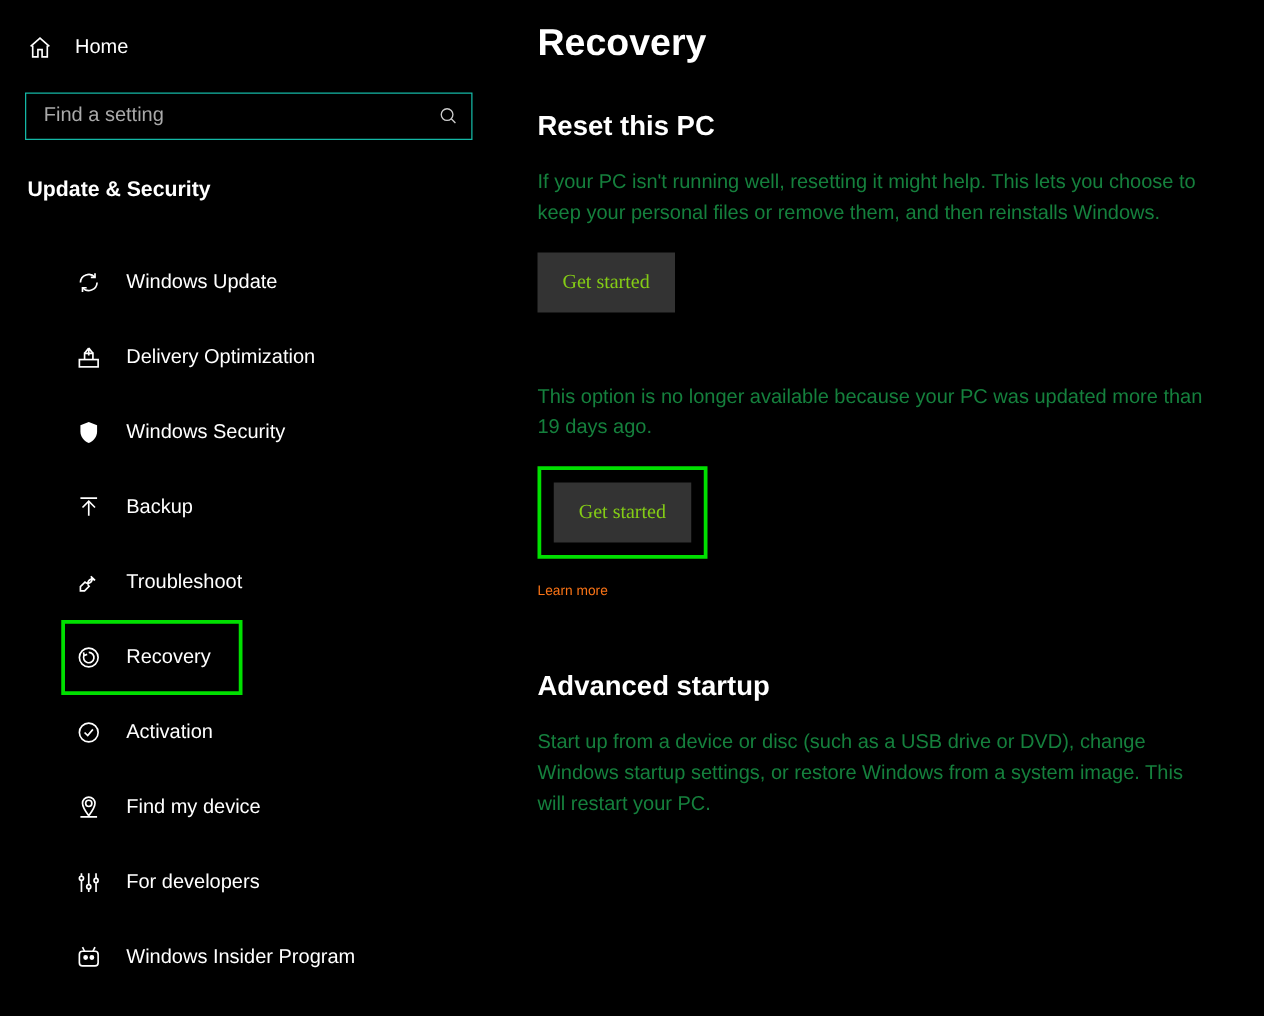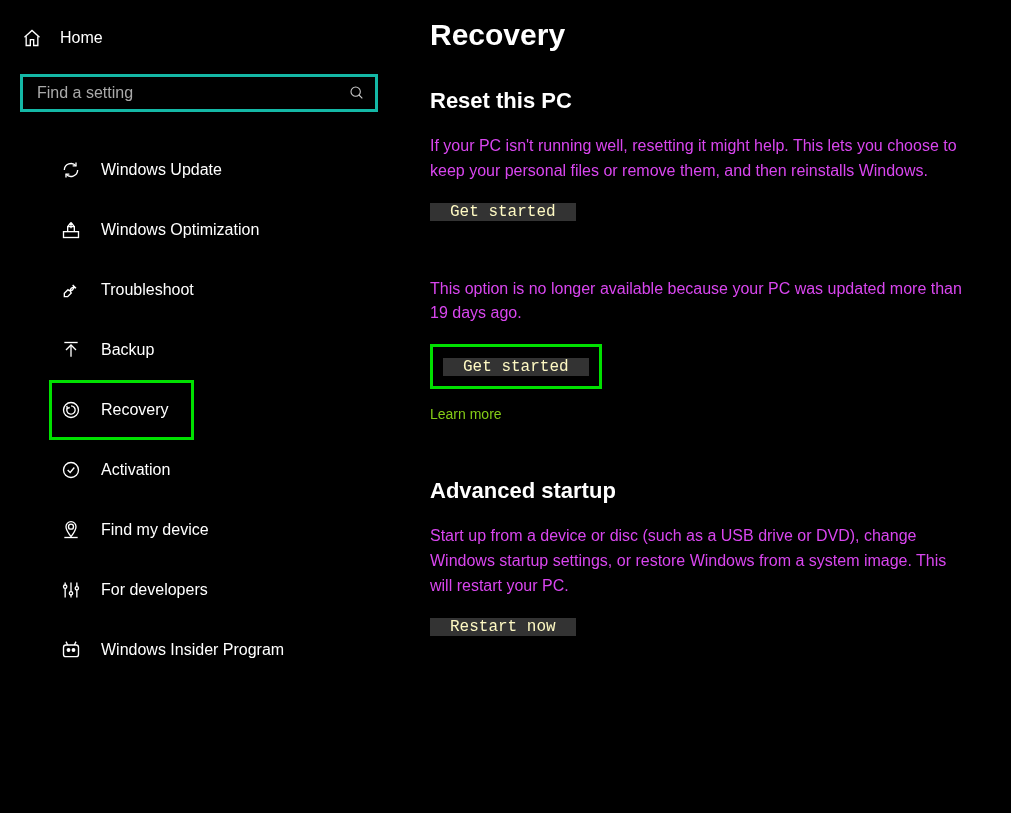--- a/index.html
+++ b/index.html
@@ -35,21 +35,21 @@
   }
   .home-row .label { font-size: 16px; }
   .search-wrap {
     margin: 18px 20px 0 20px;
   }
   .search {
     display: flex;
     align-items: center;
     width: 100%;
     height: 38px;
-    border: 3px solid #14b8a6;
+    border: 1px solid #14b8a6;
     background: #000;
     padding: 0 10px 0 14px;
   }
   .search input {
     flex: 1;
     background: transparent;
     border: none;
     outline: none;
     color: #fff;
     font-size: 16px;
@@ -104,38 +104,38 @@
     margin-bottom: 36px;
   }
   h2.section-title {
     font-weight: 700;
     font-size: 22px;
     margin-bottom: 20px;
   }
   p.section-desc {
     font-size: 16px;
     line-height: 1.55;
-    color: #d946ef;
+    color: #15803d;
     margin-bottom: 18px;
     max-width: 540px;
   }
   .btn {
     display: inline-block;
     background: #333;
     border: none;
-    color: #fef9c3;
+    color: #84cc16;
     font-size: 16px;
-    padding: 0 20px;
+    padding: 15px 20px;
     cursor: pointer;
-    font-family: Liberation Mono, monospace;
+    font-family: Liberation Serif, serif;
   }
   .section { margin-bottom: 56px; }
   .link-muted {
-    color: #84cc16;
-    font-size: 14px;
+    color: #f97316;
+    font-size: 11px;
     cursor: pointer;
     display: inline-block;
   }
   .btn-highlight-wrap {
     display: inline-block;
     padding: 10px;
     border: 3px solid #00e000;
     margin-bottom: 16px;
   }
   svg { display: block; }
@@ -162,20 +162,21 @@
         <input type="text" placeholder="Find a setting" style="">
         <span>
           <svg width="16" height="16" viewBox="0 0 24 24" fill="none" stroke="#ccc" stroke-width="1.6">
             <circle cx="10" cy="10" r="7"></circle>
             <line x1="20" y1="20" x2="15" y2="15"></line>
           </svg>
         </span>
       </div>
     </div>
 
+    <div class="category">Update &amp; Security</div>
 
     <nav class="nav">
 
       <div class="nav-item">
         <span class="icon">
           <svg width="20" height="20" viewBox="0 0 24 24" fill="none" stroke="#fff" stroke-width="1.6">
             <path d="M4 12a8 8 0 0 1 14-5"></path>
             <path d="M20 12a8 8 0 0 1-14 5"></path>
             <polyline points="18 3 18 7 14 7"></polyline>
             <polyline points="6 21 6 17 10 17"></polyline>
@@ -185,42 +186,50 @@
       </div>
 
       <div class="nav-item">
         <span class="icon">
           <svg width="20" height="20" viewBox="0 0 24 24" fill="none" stroke="#fff" stroke-width="1.6">
             <rect x="3" y="14" width="18" height="7"></rect>
             <path d="M8 14 V8 H16 V14"></path>
             <path d="M12 3 L8 8 M12 3 L16 8 M12 3 V10"></path>
           </svg>
         </span>
-        <span>Windows Optimization</span>
-      </div>
-
-
-      <div class="nav-item">
-        <span class="icon">
-          <svg width="20" height="20" viewBox="0 0 24 24" fill="none" stroke="#fff" stroke-width="1.6">
-            <path d="M14 6a4 4 0 0 1-5.66 5.66L4 16v4h4l4.34-4.34A4 4 0 0 1 18 10l-4-4z"></path>
-          </svg>
-        </span>
-        <span>Troubleshoot</span>
+        <span>Delivery Optimization</span>
+      </div>
+
+      <div class="nav-item">
+        <span class="icon">
+          <svg width="20" height="20" viewBox="0 0 24 24" fill="#fff">
+            <path d="M12 2 L20 5 V11 C20 16 16.5 20.5 12 22 C7.5 20.5 4 16 4 11 V5 Z"></path>
+          </svg>
+        </span>
+        <span>Windows Security</span>
       </div>
 
       <div class="nav-item">
         <span class="icon">
           <svg width="20" height="20" viewBox="0 0 24 24" fill="none" stroke="#fff" stroke-width="1.6">
             <line x1="12" y1="20" x2="12" y2="6"></line>
             <polyline points="6 12 12 6 18 12"></polyline>
             <line x1="4" y1="3" x2="20" y2="3"></line>
           </svg>
         </span>
         <span>Backup</span>
+      </div>
+
+      <div class="nav-item">
+        <span class="icon">
+          <svg width="20" height="20" viewBox="0 0 24 24" fill="none" stroke="#fff" stroke-width="1.6">
+            <path d="M14 6a4 4 0 0 1-5.66 5.66L4 16v4h4l4.34-4.34A4 4 0 0 1 18 10l-4-4z"></path>
+          </svg>
+        </span>
+        <span>Troubleshoot</span>
       </div>
 
       <div class="nav-item highlighted">
         <span class="icon">
           <svg width="20" height="20" viewBox="0 0 24 24" fill="none" stroke="#fff" stroke-width="1.6">
             <circle cx="12" cy="12" r="9"></circle>
             <path d="M12 7a5 5 0 1 1-4.5 2.8"></path>
             <polyline points="7 7 7.5 10 10.5 9"></polyline>
           </svg>
         </span>
@@ -293,17 +302,16 @@
         <button class="btn">Get started</button>
       </div>
       <div>
         <span class="link-muted">Learn more</span>
       </div>
     </section>
 
     <section class="section">
       <h2 class="section-title">Advanced startup</h2>
       <p class="section-desc">Start up from a device or disc (such as a USB drive or DVD), change Windows startup settings, or restore Windows from a system image. This will restart your PC.</p>
-      <button class="btn">Restart now</button>
     </section>
 
   </main>
 </div>
 
 </body></html>

